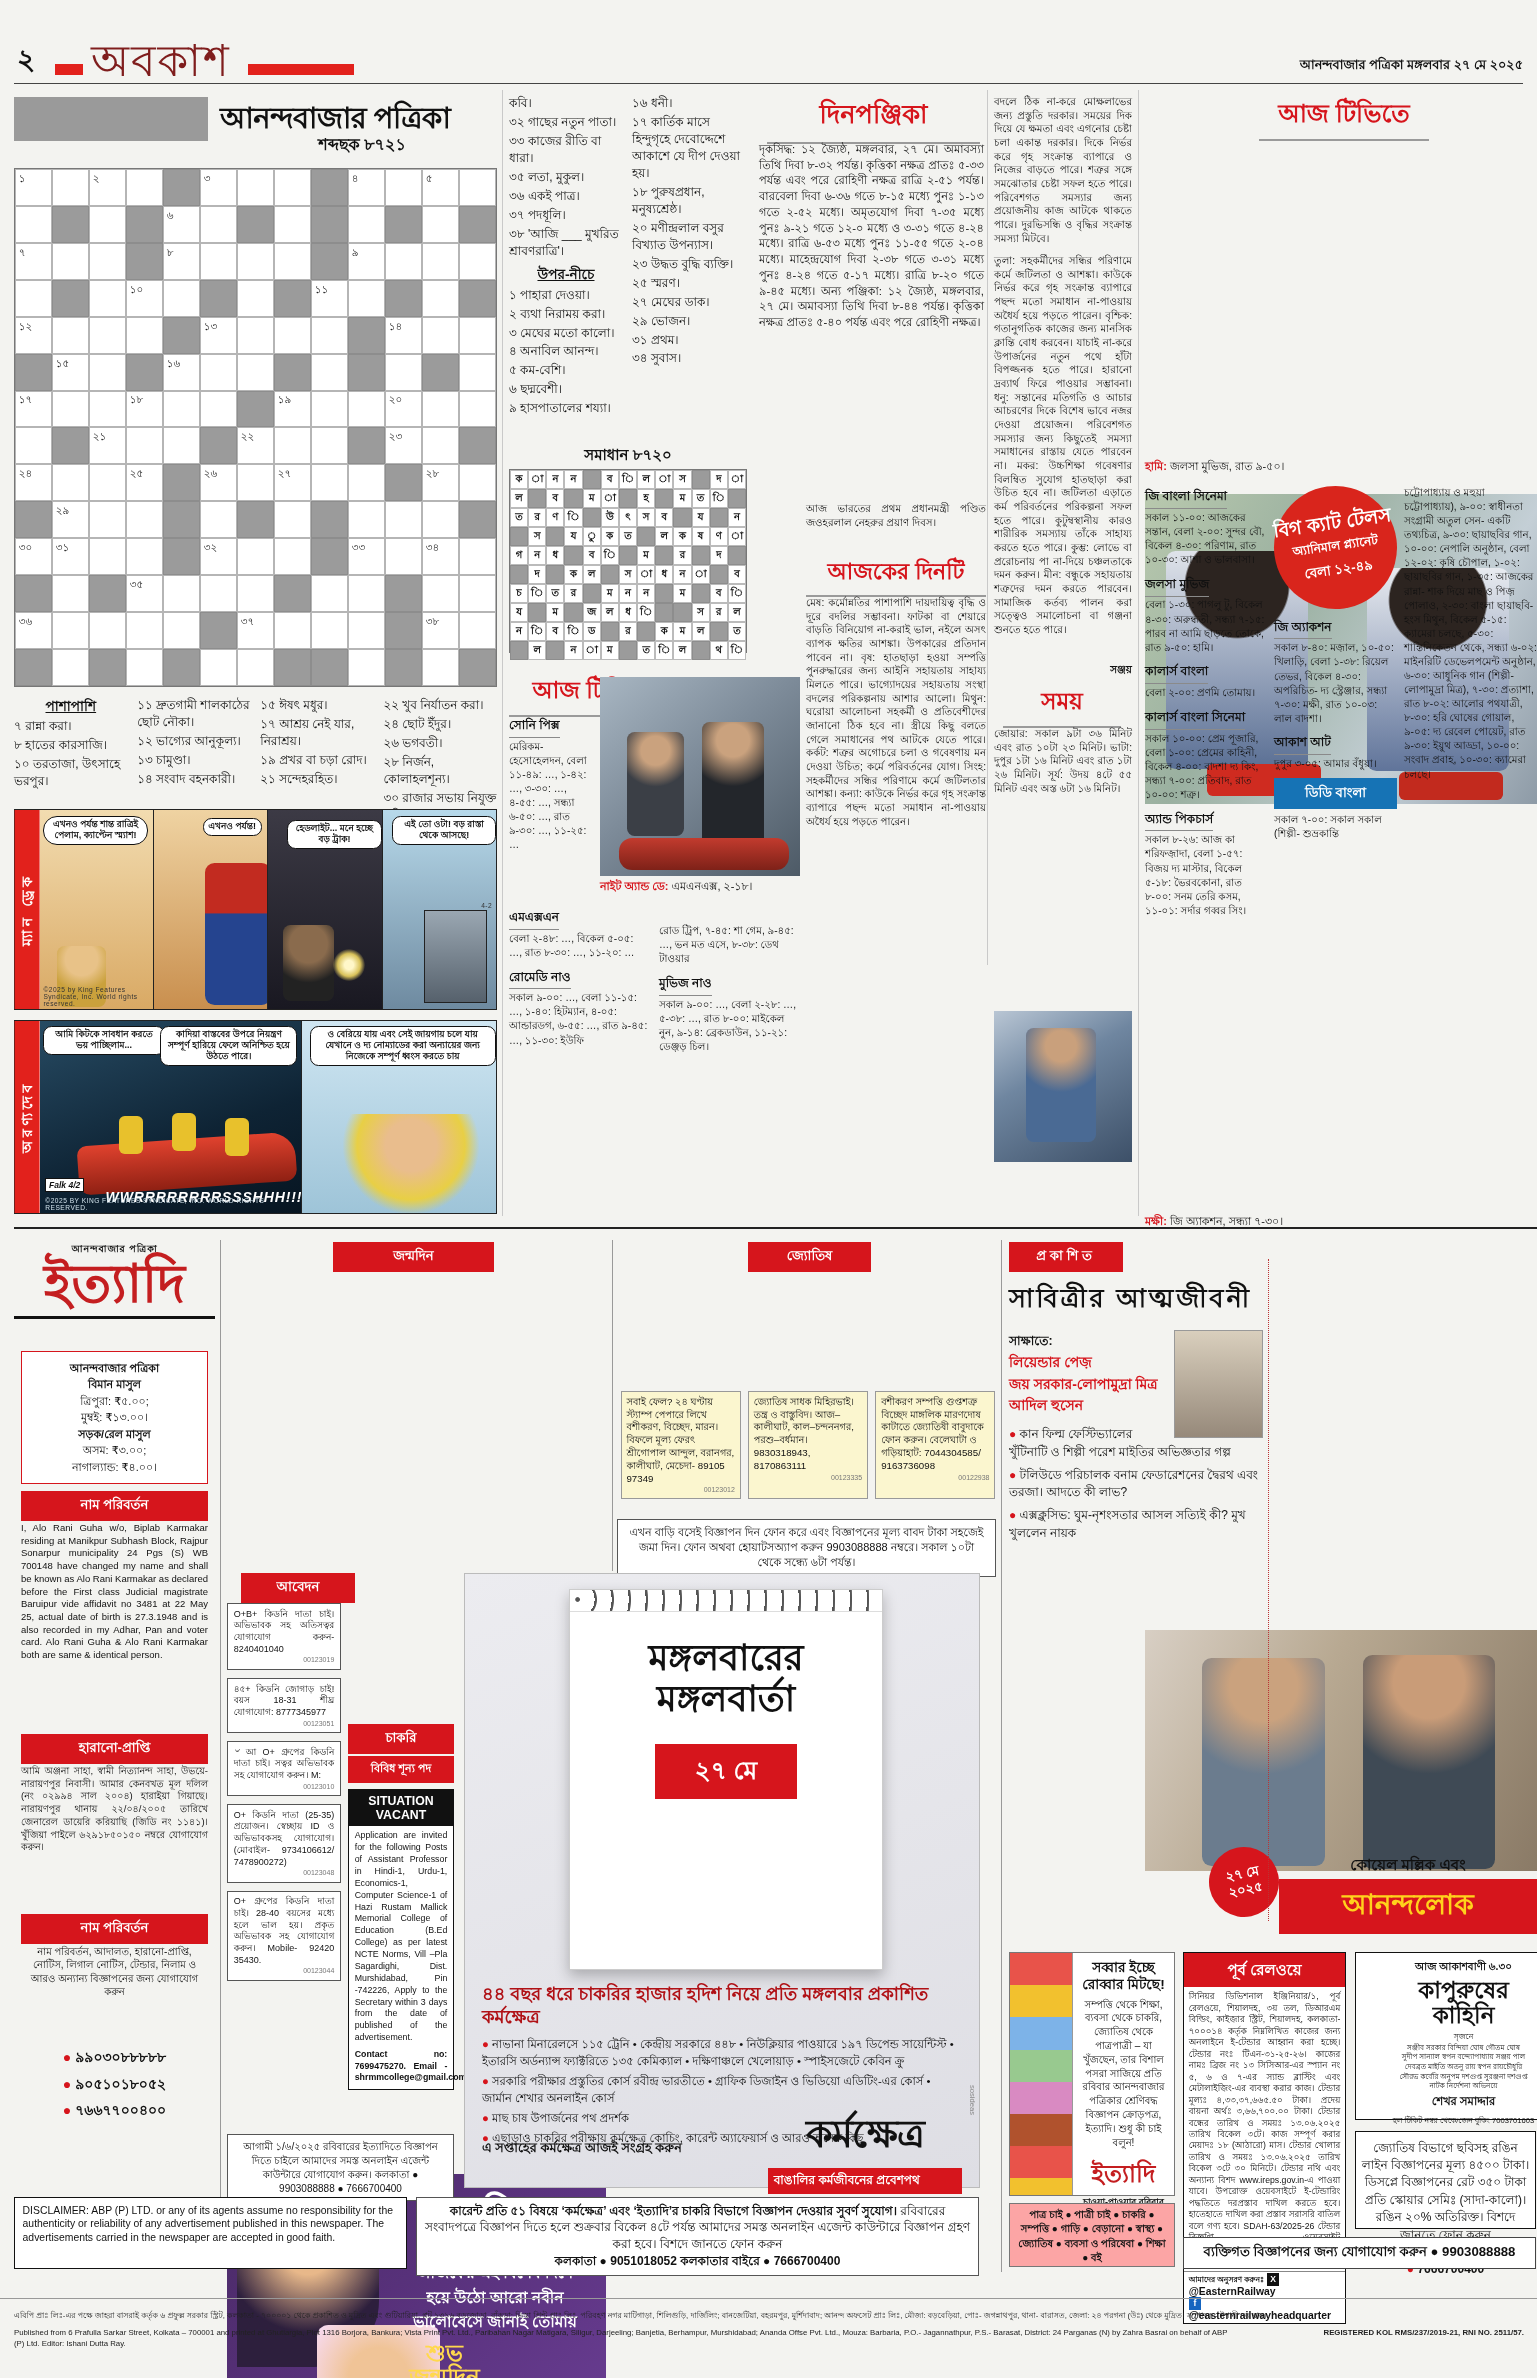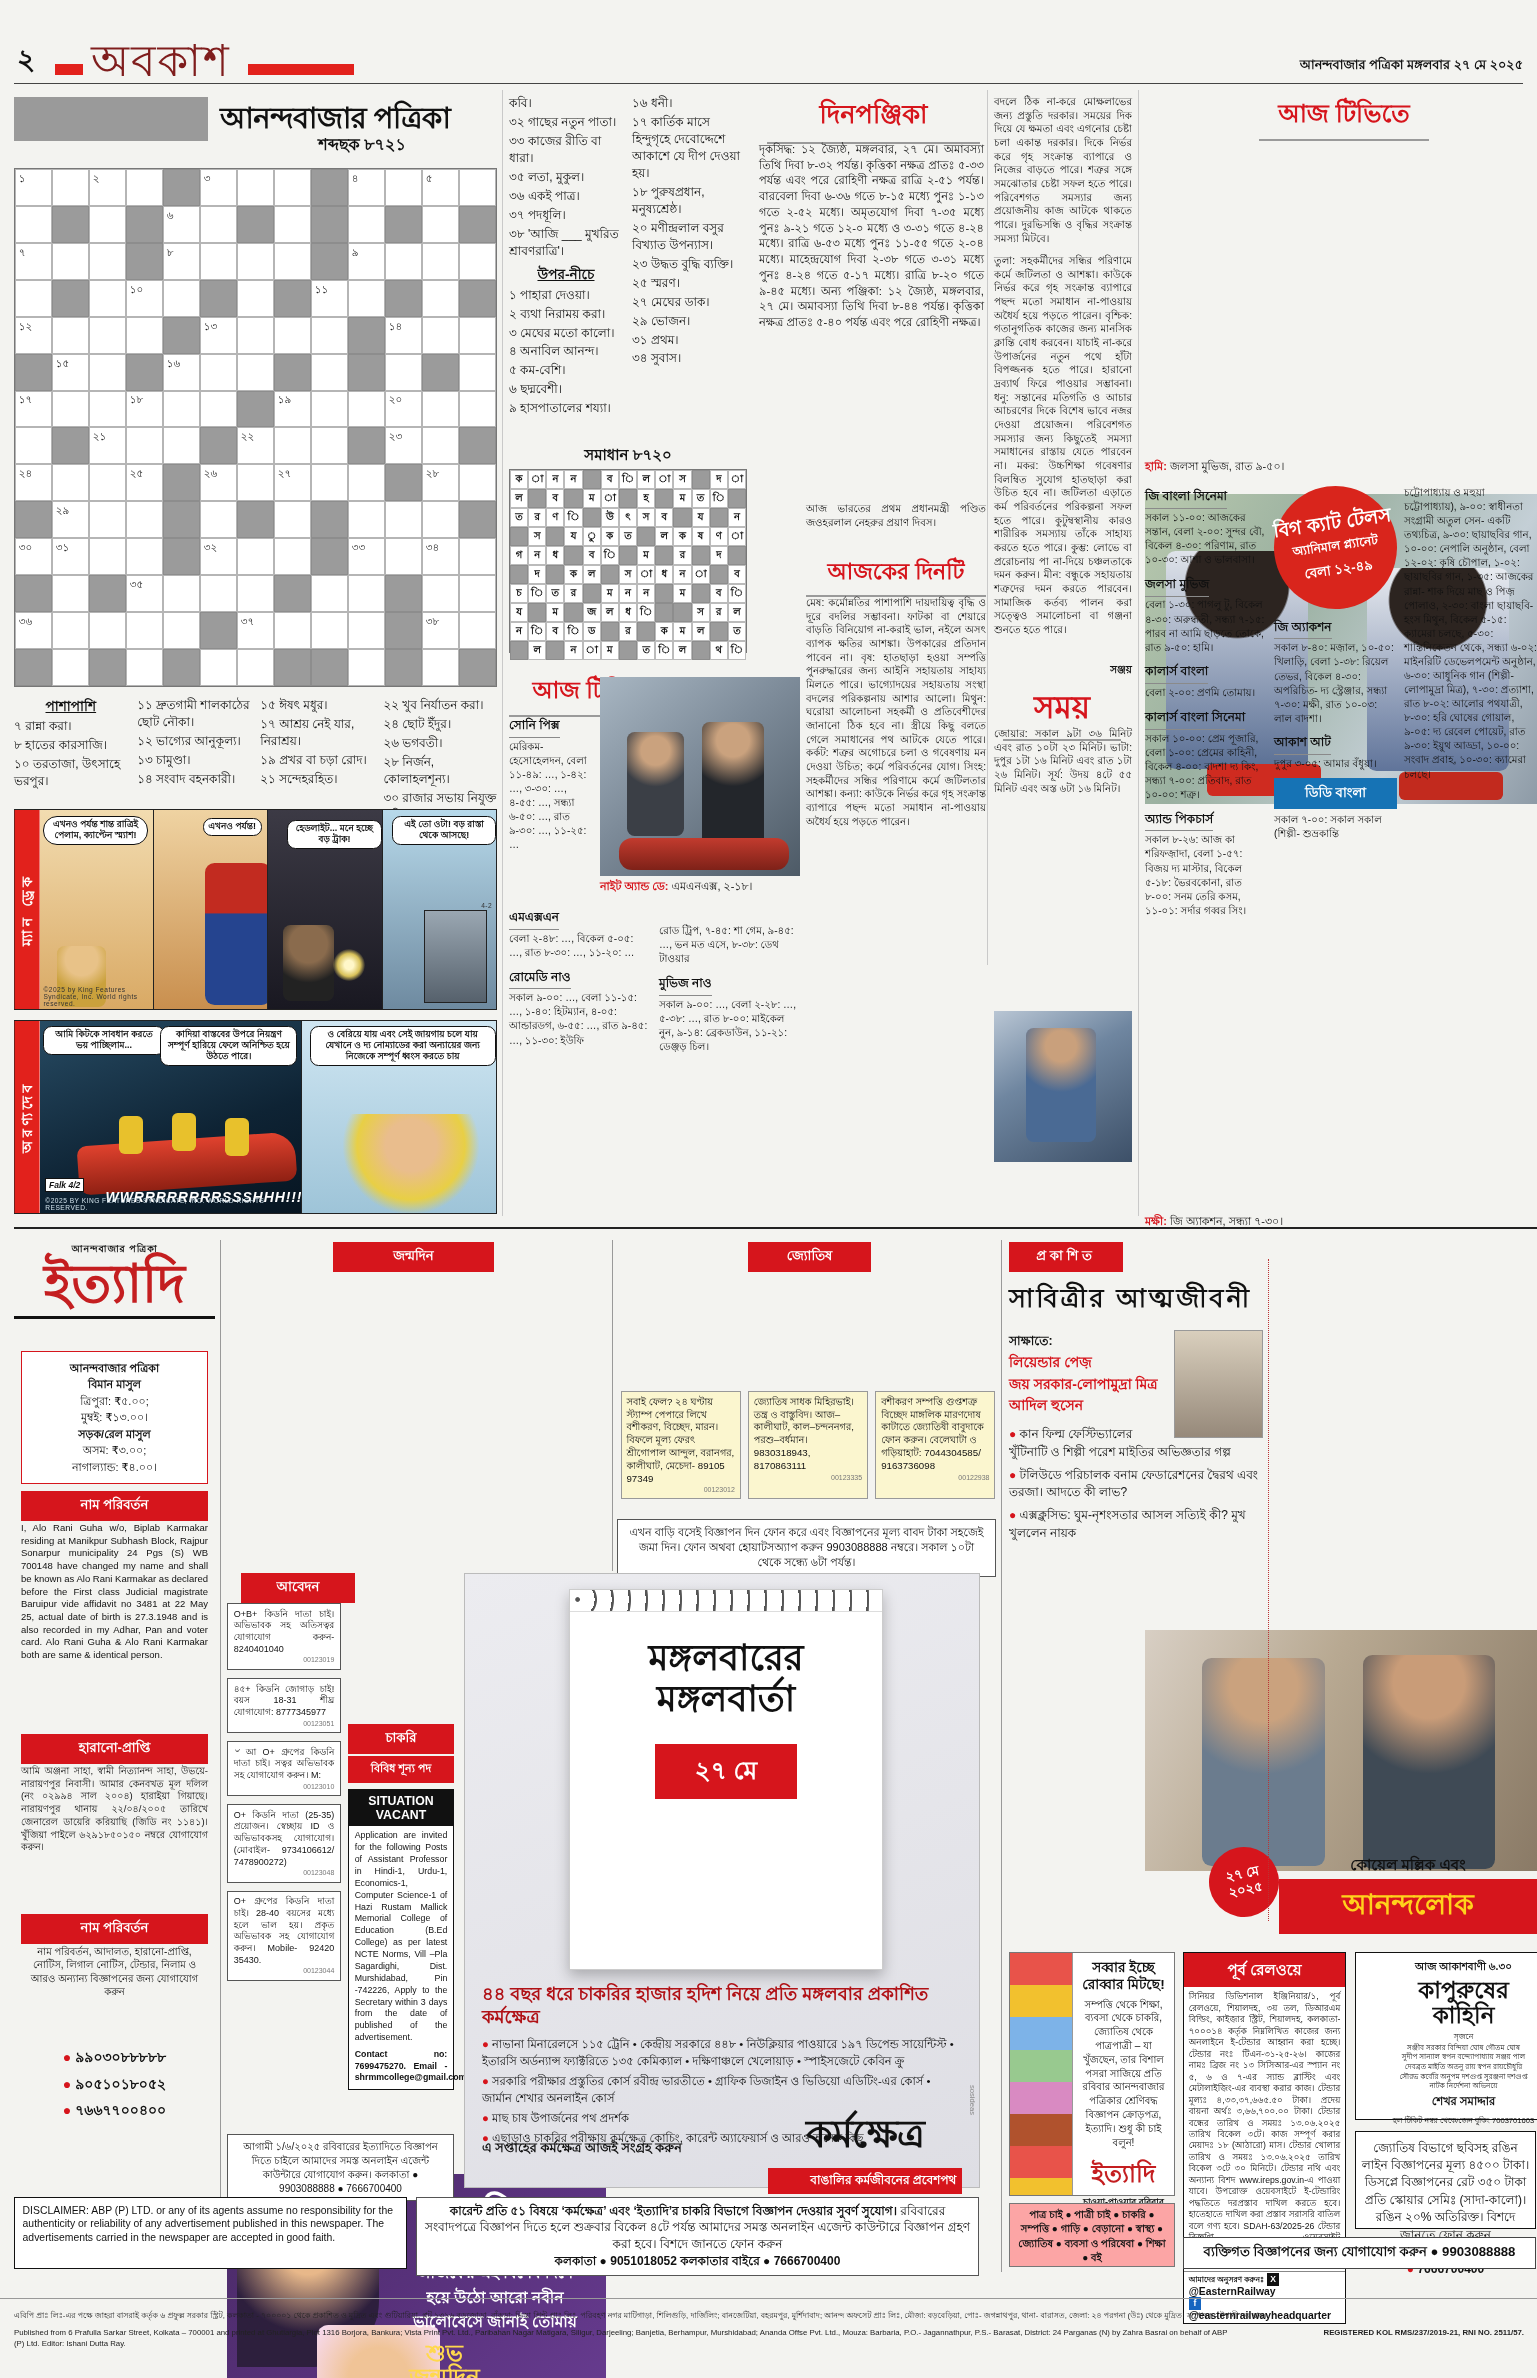--- a/index.html
+++ b/index.html
@@ -74,21 +74,21 @@
   .situation .sb{font-size:8.8px;line-height:1.35;padding:4.7px 5.7px;text-align:justify;}
   .cal-panel{background:linear-gradient(160deg,#ececf0,#dedee4);border:0.9px solid #bbb;}
   .cal-card{position:absolute;background:#fff;box-shadow:0 5.7px 13.2px rgba(0,0,0,.25);border:0.9px solid #ccc;}
   .spiral{height:21px;background:repeating-radial-gradient(circle at 7.6px 9.5px,#555 0 1.9px,transparent 2.8px 17px);border-bottom:0.9px solid #ddd;}
   .cal-title{font-size:36px;font-weight:bold;text-align:center;line-height:1.15;margin-top:24.6px;}
   .cal-date{background:#d6151c;color:#fff;font-size:24.6px;font-weight:bold;text-align:center;padding:7.6px 0;width:142px;margin:24.6px auto 0 auto;}
   .km-head{color:#b01116;font-size:18px;font-weight:bold;line-height:1.3;}
   .km-bullets{font-size:11.4px;line-height:1.5;}
   .km-bullets li{margin-bottom:2.8px;}
   .km-logo{font-size:38px;font-weight:bold;letter-spacing:-0.9px;}
-  .km-tag{background:#d6151c;color:#fff;font-size:12px;font-weight:bold;text-align:right;padding:2.8px 5.7px;}
+  .km-tag{background:#d6151c;color:#fff;font-size:12px;font-weight:bold;text-align:left;padding:2.8px 5.7px;}
   .pub-left{font-size:12.3px;line-height:1.5;}
   .pub-title{font-size:25.6px;font-weight:bold;letter-spacing:2.8px;}
   .pub-red{color:#d6151c;font-weight:bold;}
   .alok-bar{background:#d6151c;color:#ffd21c;font-size:28px;font-weight:bold;text-align:center;padding:3.8px 0;}
   .date-circle{background:#d6151c;color:#fff;border-radius:50%;display:flex;align-items:center;justify-content:center;text-align:center;font-weight:bold;font-size:13.2px;line-height:1.2;transform:rotate(-12deg);}
   .rail-hdr{background:#d6151c;color:#fff;font-size:15px;font-weight:bold;text-align:center;padding:4.7px 0;}
   .tiny-just{font-size:8.7px;line-height:1.32;text-align:justify;}
   .social{font-size:10.4px;font-weight:bold;}
   .sicon{display:inline-block;width:12.3px;height:12.3px;background:#111;color:#fff;font-size:8.5px;font-weight:bold;text-align:center;line-height:12.3px;margin-right:2.8px;}
   .theatre{border:1.9px solid #111;background:#fff;text-align:center;padding:5.7px 4.7px;}
@@ -623,21 +623,21 @@
 <div class="abs body-txt" style="left:759px;top:142px;width:225px;">দৃকসিদ্ধ: ১২ জ্যৈষ্ঠ, মঙ্গলবার, ২৭ মে। অমাবস্যা তিথি দিবা ৮-৩২ পর্যন্ত। কৃত্তিকা নক্ষত্র প্রাতঃ ৫-৩৩ পর্যন্ত এবং পরে রোহিণী নক্ষত্র রাত্রি ২-৫১ পর্যন্ত। বারবেলা দিবা ৬-৩৬ গতে ৮-১৫ মধ্যে পুনঃ ১-১৩ গতে ২-৫২ মধ্যে। অমৃতযোগ দিবা ৭-৩৫ মধ্যে পুনঃ ৯-২১ গতে ১২-০ মধ্যে ও ৩-৩১ গতে ৪-২৪ মধ্যে। রাত্রি ৬-৫৩ মধ্যে পুনঃ ১১-৫৫ গতে ২-০৪ মধ্যে। মাহেন্দ্রযোগ দিবা ২-৩৮ গতে ৩-৩১ মধ্যে পুনঃ ৪-২৪ গতে ৫-১৭ মধ্যে। রাত্রি ৮-২০ গতে ৯-৪৫ মধ্যে। অন্য পঞ্জিকা: ১২ জ্যৈষ্ঠ, মঙ্গলবার, ২৭ মে। অমাবস্যা তিথি দিবা ৮-৪৪ পর্যন্ত। কৃত্তিকা নক্ষত্র প্রাতঃ ৫-৪০ পর্যন্ত এবং পরে রোহিণী নক্ষত্র।</div>
 
 <div class="abs body-sm" style="left:806px;top:502px;width:180px;">আজ ভারতের প্রথম প্রধানমন্ত্রী পণ্ডিত জওহরলাল নেহরুর প্রয়াণ দিবস।</div>
 <div class="abs red-head" style="left:806px;top:554px;width:180px;font-size:22px;">আজকের দিনটি</div>
 <div class="abs body-sm" style="left:806px;top:596px;width:180px;">মেষ: কর্মোন্নতির পাশাপাশি দায়দায়িত্ব বৃদ্ধি ও দূরে বদলির সম্ভাবনা। ফাটকা বা শেয়ারে বাড়তি বিনিয়োগ না-করাই ভাল, নইলে অসৎ ব্যাপক ক্ষতির আশঙ্কা। উপকারের প্রতিদান পাবেন না। বৃষ: হাতছাড়া হওয়া সম্পত্তি পুনরুদ্ধারের জন্য আইনি সহায়তায় সাহায্য মিলতে পারে। ভাগ্যোদয়ের সহায়তায় সংস্থা বদলের পরিকল্পনায় আশার আলো। মিথুন: ঘরোয়া আলোচনা সহকর্মী ও প্রতিবেশীদের জানানো ঠিক হবে না। স্ত্রীয়ে কিছু বলতে গেলে সমাধানের পথ আটকে যেতে পারে। কর্কট: শত্রুর অগোচরে চলা ও গবেষণায় মন দেওয়া উচিত; কর্মে পরিবর্তনের যোগ। সিংহ: সহকর্মীদের সন্ধির পরিণামে কর্মে জটিলতার আশঙ্কা। কন্যা: কাউকে নির্ভর করে গৃহ সংক্রান্ত ব্যাপারে পছন্দ মতো সমাধান না-পাওয়ায় অধৈর্য হয়ে পড়তে পারেন।</div>
 
 <div class="vr" style="left:987px;top:90px;height:875px;"></div>
 <div class="abs body-sm" style="left:994px;top:95px;width:138px;">বদলে ঠিক না-করে মোক্ষলাভের জন্য প্রস্তুতি দরকার। সময়ের দিক দিয়ে যে ক্ষমতা এবং এগনোর চেষ্টা চলা একান্ত দরকার। দিকে নির্ভর করে গৃহ সংক্রান্ত ব্যাপারে ও নিজের বাড়তে পারে। শত্রুর সঙ্গে সমঝোতার চেষ্টা সফল হতে পারে। পরিবেশগত সমস্যার জন্য প্রয়োজনীয় কাজ আটকে থাকতে পারে। দুরভিসন্ধি ও বৃদ্ধির সংক্রান্ত সমস্যা মিটবে।</div>
 <div class="abs body-sm" style="left:994px;top:254px;width:138px;">তুলা: সহকর্মীদের সন্ধির পরিণামে কর্মে জটিলতা ও আশঙ্কা। কাউকে নির্ভর করে গৃহ সংক্রান্ত ব্যাপারে পছন্দ মতো সমাধান না-পাওয়ায় অধৈর্য হয়ে পড়তে পারেন। বৃশ্চিক: গতানুগতিক কাজের জন্য মানসিক ক্লান্তি বোধ করবেন। যাচাই না-করে উপার্জনের নতুন পথে হাঁটা বিপজ্জনক হতে পারে। হারানো দ্রব্যার্থ ফিরে পাওয়ার সম্ভাবনা। ধনু: সন্তানের মতিগতি ও আচার আচরণের দিকে বিশেষ ভাবে নজর দেওয়া প্রয়োজন। পরিবেশগত সমস্যার জন্য কিছুতেই সমস্যা সমাধানের রাস্তায় যেতে পারবেন না। মকর: উচ্চশিক্ষা গবেষণার বিলম্বিত সুযোগ হাতছাড়া করা উচিত হবে না। জটিলতা এড়াতে কর্ম পরিবর্তনের পরিকল্পনা সফল হতে পারে। কুটুম্বস্থানীয় কারও শারীরিক সমস্যায় তাঁকে সাহায্য করতে হতে পারে। কুম্ভ: লোভে বা প্ররোচনায় পা না-দিয়ে চঞ্চলতাকে দমন করুন। মীন: বন্ধুকে সহায়তায় শত্রুদের দমন করতে পারবেন। সামাজিক কর্তব্য পালন করা সত্ত্বেও সমালোচনা বা গঞ্জনা শুনতে হতে পারে।</div>
 <div class="abs" style="left:994px;top:662px;width:138px;text-align:right;font-weight:bold;font-size:10.4px;">সঞ্জয়</div>
-<div class="abs red-head" style="left:1003px;top:683px;width:118px;font-size:31px;">সময়</div>
+<div class="abs red-head" style="left:1003px;top:683px;width:118px;font-size:23px;">সময়</div>
 <div class="abs body-sm" style="left:994px;top:727px;width:138px;">জোয়ার: সকাল ৯টা ৩৬ মিনিট এবং রাত ১০টা ২৩ মিনিট। ভাটা: দুপুর ১টা ১৬ মিনিট এবং রাত ১টা ২৬ মিনিট। সূর্য: উদয় ৪টে ৫৫ মিনিট এবং অস্ত ৬টা ১৬ মিনিট।</div>
 <div class="abs photo" style="left:994px;top:812px;width:138px;height:151px;background:linear-gradient(150deg,#b9c6d4 0%,#6f86a0 40%,#3d5068 100%);">
   <div style="position:absolute;left:32px;top:17px;width:70px;height:114px;background:radial-gradient(circle at 50% 16%,#c9a07c 15%,#4a6a94 45%);border-radius:7.6px;"></div>
 </div>
 
 <div class="vr" style="left:1138px;top:90px;height:1126px;"></div>
 <div class="abs red-head" style="left:1259px;top:95px;width:170px;font-size:24.6px;">আজ টিভিতে</div>
 <div class="abs photo" style="left:1145px;top:144px;width:393px;height:310px;background:linear-gradient(120deg,#b9c9ae 0%,#9ab0a0 35%,#c4cfd6 70%,#8d9aa6 100%);">
   <div style="position:absolute;left:21px;top:57px;width:142px;height:218px;background:radial-gradient(circle at 50% 16%,#2c2420 26%,transparent 27%),linear-gradient(#dfe3ea 0%,#5a6f94 100%);border-radius:9.5px;"></div>
   <div style="position:absolute;left:222px;top:74px;width:142px;height:203px;background:radial-gradient(circle at 50% 16%,#2c2420 26%,transparent 27%),linear-gradient(#e8ebf0 0%,#60749a 100%);border-radius:9.5px;"></div>

